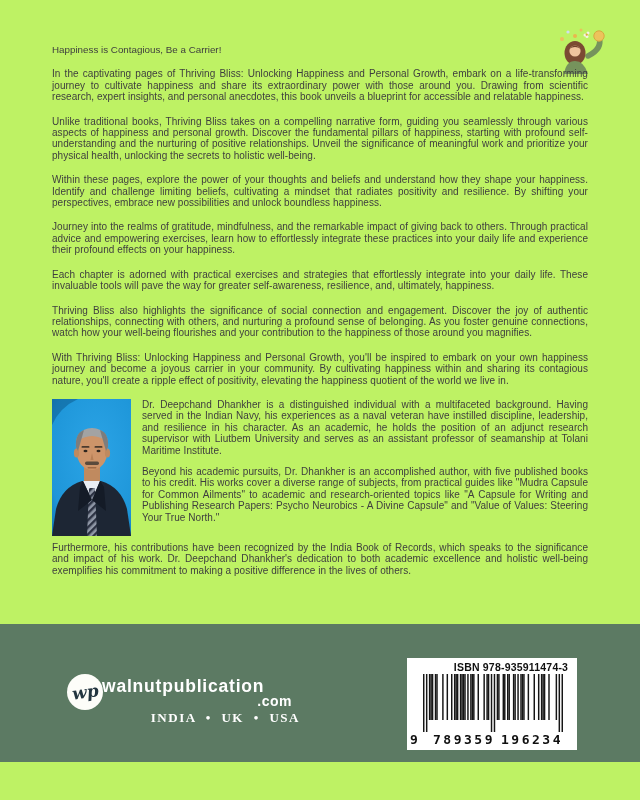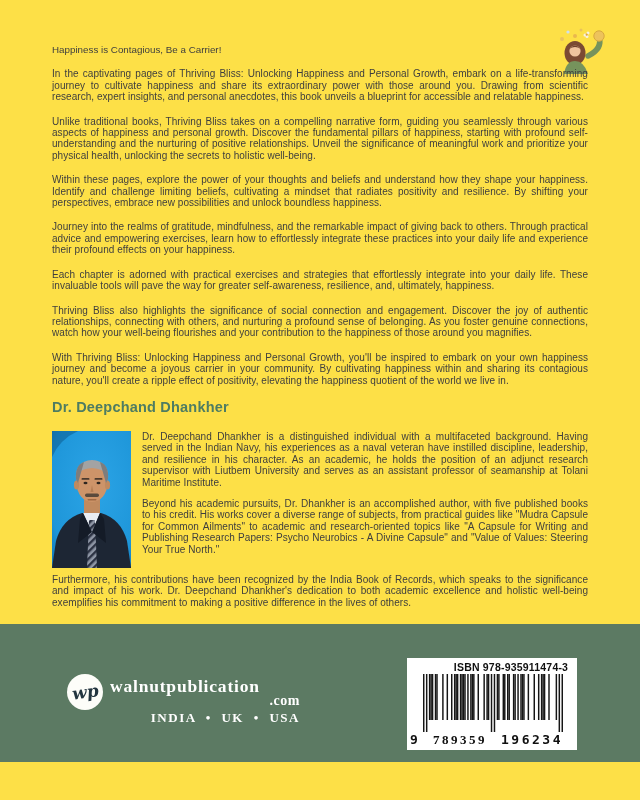--- a/index.html
+++ b/index.html
@@ -1,18 +1,18 @@
 <!DOCTYPE html>
 <html><head>
 <meta charset="utf-8">
 <style>
   html,body{margin:0;padding:0;}
   .page{
     position:relative;width:640px;height:800px;overflow:hidden;
-    background:#fde047;
+    background:#bef264;
     font-family:"Liberation Sans",sans-serif;
     color:#3e3e3e;
   }
   .content{position:absolute;left:52px;top:44px;width:536px;}
   .tagline{font-size:9.8px;line-height:11.4px;margin:0 0 13px 0;}
   .content p.body{
     font-size:10px;line-height:11.4px;margin:0 0 13px 0;
     text-align:justify;letter-spacing:0.05px;
   }
   h2.author-heading{
@@ -35,21 +35,21 @@
   }
   .logo-circle{
     position:absolute;left:67px;top:50px;width:36px;height:36px;
     background:#fdfdf9;border-radius:50%;
     display:flex;align-items:center;justify-content:center;
   }
   .monogram{
     font-family:"DejaVu Serif",serif;font-style:italic;font-weight:bold;
     font-size:17px;color:#233540;transform:rotate(-8deg);line-height:1;
   }
-  .pub-block{position:absolute;left:110px;top:53px;width:190px;font-family:Liberation Serif, serif;}
+  .pub-block{position:absolute;left:102px;top:53px;width:190px;}
   .pub-name{
     color:#ffffff;font-weight:bold;font-size:17.5px;letter-spacing:0.8px;
     line-height:18px;white-space:nowrap;
   }
   .pub-tld{
     color:#ffffff;font-weight:bold;font-size:14px;text-align:right;
     letter-spacing:0.5px;margin-top:-2px;
   }
   .regions{
     position:absolute;left:66px;top:86px;width:234px;text-align:right;
@@ -66,21 +66,21 @@
     margin-top:3px;letter-spacing:0.2px;white-space:nowrap;padding-left:38px;
   }
   .bars{position:absolute;left:16px;top:16px;}
   .bc-digits{
     position:absolute;left:0;bottom:3px;width:170px;height:14px;
     font-family:"DejaVu Sans Mono",monospace;font-weight:bold;
     font-size:13px;color:#101010;line-height:14px;
   }
   .bc-digits span{position:absolute;bottom:0;}
   .d-first{left:3px;}
-  .d-left{left:26px;letter-spacing:2.5px;font-family:Liberation Serif, serif;}
+  .d-left{left:26px;letter-spacing:2.5px;}
   .d-right{left:94px;letter-spacing:2.5px;}
 </style>
 </head>
 <body>
 
 <div class="page">
 
   <svg class="illustration" viewBox="0 0 54 48" aria-hidden="true">
 
     <circle cx="8" cy="13" r="2" fill="#e9c25c"></circle>
@@ -111,21 +111,20 @@
     <p class="tagline">Happiness is Contagious, Be a Carrier!</p>
 
     <p class="body">In the captivating pages of Thriving Bliss: Unlocking Happiness and Personal Growth, embark on a life-transforming journey to cultivate happiness and share its extraordinary power with those around you. Drawing from scientific research, expert insights, and personal anecdotes, this book unveils a blueprint for accessible and relatable happiness.</p>
     <p class="body">Unlike traditional books, Thriving Bliss takes on a compelling narrative form, guiding you seamlessly through various aspects of happiness and personal growth. Discover the fundamental pillars of happiness, starting with profound self-understanding and the nurturing of positive relationships. Unveil the significance of meaningful work and prioritize your physical health, unlocking the secrets to holistic well-being.</p>
     <p class="body">Within these pages, explore the power of your thoughts and beliefs and understand how they shape your happiness. Identify and challenge limiting beliefs, cultivating a mindset that radiates positivity and resilience. By shifting your perspectives, embrace new possibilities and unlock boundless happiness.</p>
     <p class="body">Journey into the realms of gratitude, mindfulness, and the remarkable impact of giving back to others. Through practical advice and empowering exercises, learn how to effortlessly integrate these practices into your daily life and experience their profound effects on your happiness.</p>
     <p class="body">Each chapter is adorned with practical exercises and strategies that effortlessly integrate into your daily life. These invaluable tools will pave the way for greater self-awareness, resilience, and, ultimately, happiness.</p>
     <p class="body">Thriving Bliss also highlights the significance of social connection and engagement. Discover the joy of authentic relationships, connecting with others, and nurturing a profound sense of belonging. As you foster genuine connections, watch how your well-being flourishes and your contribution to the happiness of those around you magnifies.</p>
     <p class="body">With Thriving Bliss: Unlocking Happiness and Personal Growth, you'll be inspired to embark on your own happiness journey and become a joyous carrier in your community. By cultivating happiness within and sharing its contagious nature, you'll create a ripple effect of positivity, elevating the happiness quotient of the world we live in.</p>
 
-    <h2 class="author-heading">Dr. Deepchand Dhankher</h2>
 
     <div class="bio-wrap">
 
       <svg class="author-photo" viewBox="0 0 79 137" preserveAspectRatio="none">
         <defs>
           <radialGradient id="bgblue" cx="55%" cy="40%" r="85%">
             <stop offset="0%" stop-color="#2ba4e6"></stop>
             <stop offset="70%" stop-color="#1e96d9"></stop>
             <stop offset="100%" stop-color="#0f6ca8"></stop>
           </radialGradient>

